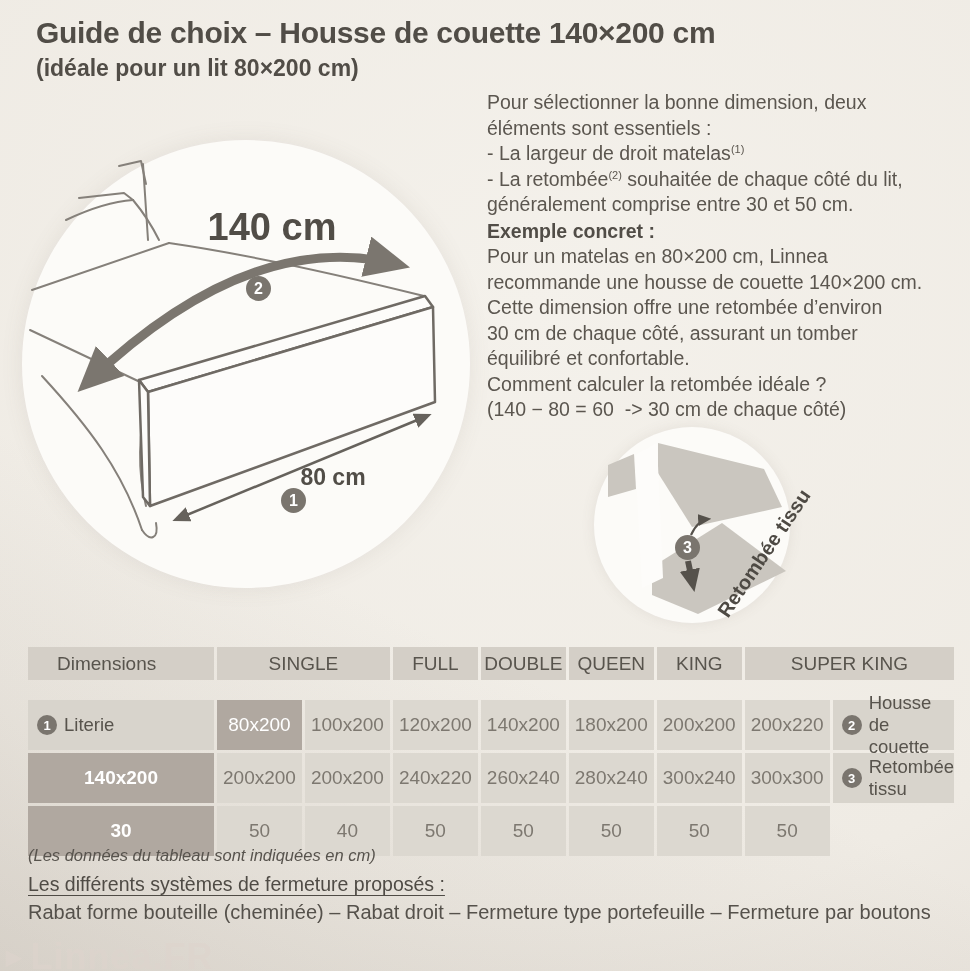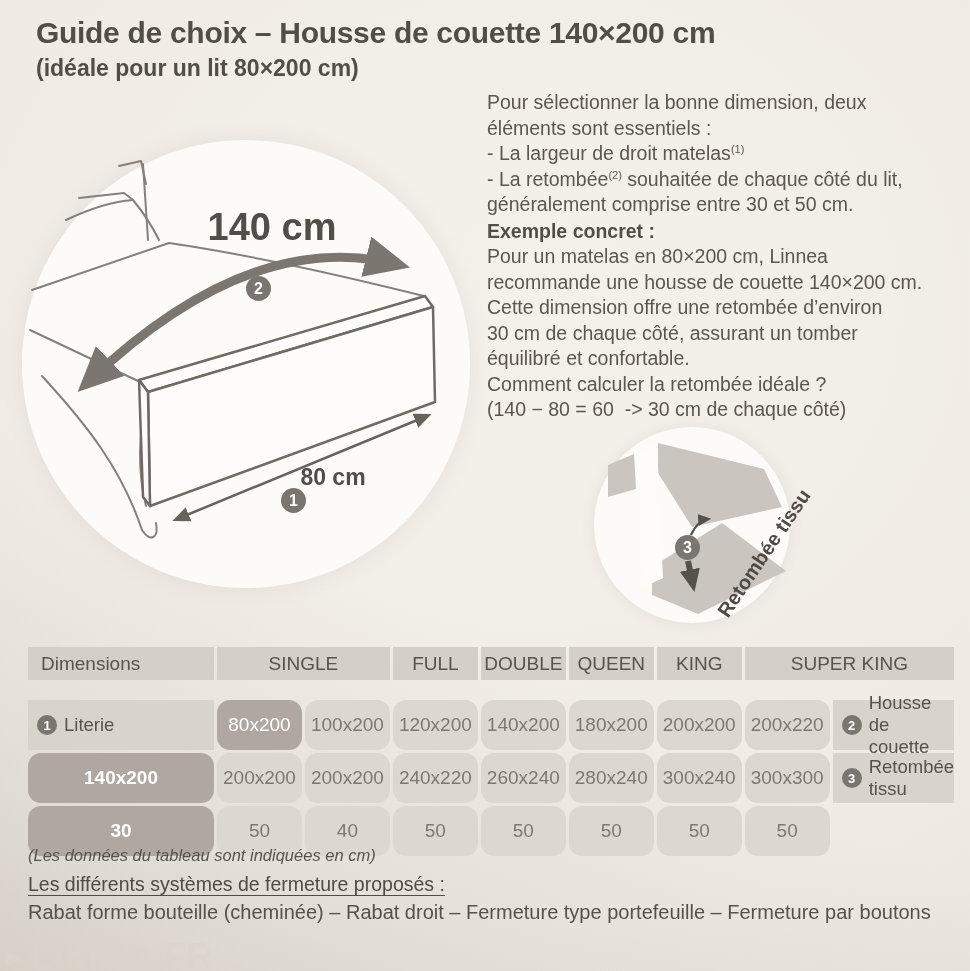--- a/index.html
+++ b/index.html
@@ -40,27 +40,27 @@
   .rot-label{position:absolute;left:733px;top:596px;height:26px;line-height:26px;
     font-size:20px;font-weight:bold;color:#4e4a44;white-space:nowrap;
     transform:rotate(-56deg);transform-origin:left bottom;}
 
   
   .sizetable{position:absolute;left:28px;top:647px;width:926px;
     display:grid;grid-template-columns:186px repeat(8,1fr);
     grid-auto-rows:50px;column-gap:3px;row-gap:3px;}
   .th{height:33px;background:#d4cfc7;color:#58544d;font-size:19px;
     display:flex;align-items:center;justify-content:center;}
-  .th.th-dim{justify-content:flex-start;padding-left:13px;box-sizing:border-box;}
+  .th.th-dim{justify-content:flex-start;padding-left:29px;box-sizing:border-box;}
   .span2{grid-column:span 2;}
   .tl{background:#d8d4cc;color:#57534c;font-size:18.5px;
     display:flex;align-items:center;gap:7px;padding-left:9px;box-sizing:border-box;}
   .tl .badge{width:20px;height:20px;font-size:13px;flex:none;}
   .td{background:#dcd8d0;color:#7d7870;font-size:19px;
-    display:flex;align-items:center;justify-content:center;border-radius:13px;}
+    display:flex;align-items:center;justify-content:center;}
   .td.hl{background:#b0a8a0;color:#ffffff;}
   .td.hl.bold{font-weight:bold;}
 
   
   .tnote{position:absolute;left:28px;top:846px;width:926px;text-align:left;
     font-size:16.5px;font-style:italic;color:#57534d;}
   .closures-head{position:absolute;left:28px;top:873px;font-size:19.5px;color:#4f4b45;
     text-decoration:underline;text-underline-offset:4px;}
   .closures-line{position:absolute;left:28px;top:901px;font-size:20px;color:#55514b;white-space:nowrap;text-align:center;}
   .watermark{position:absolute;left:6px;top:936px;font-size:36px;font-weight:bold;

